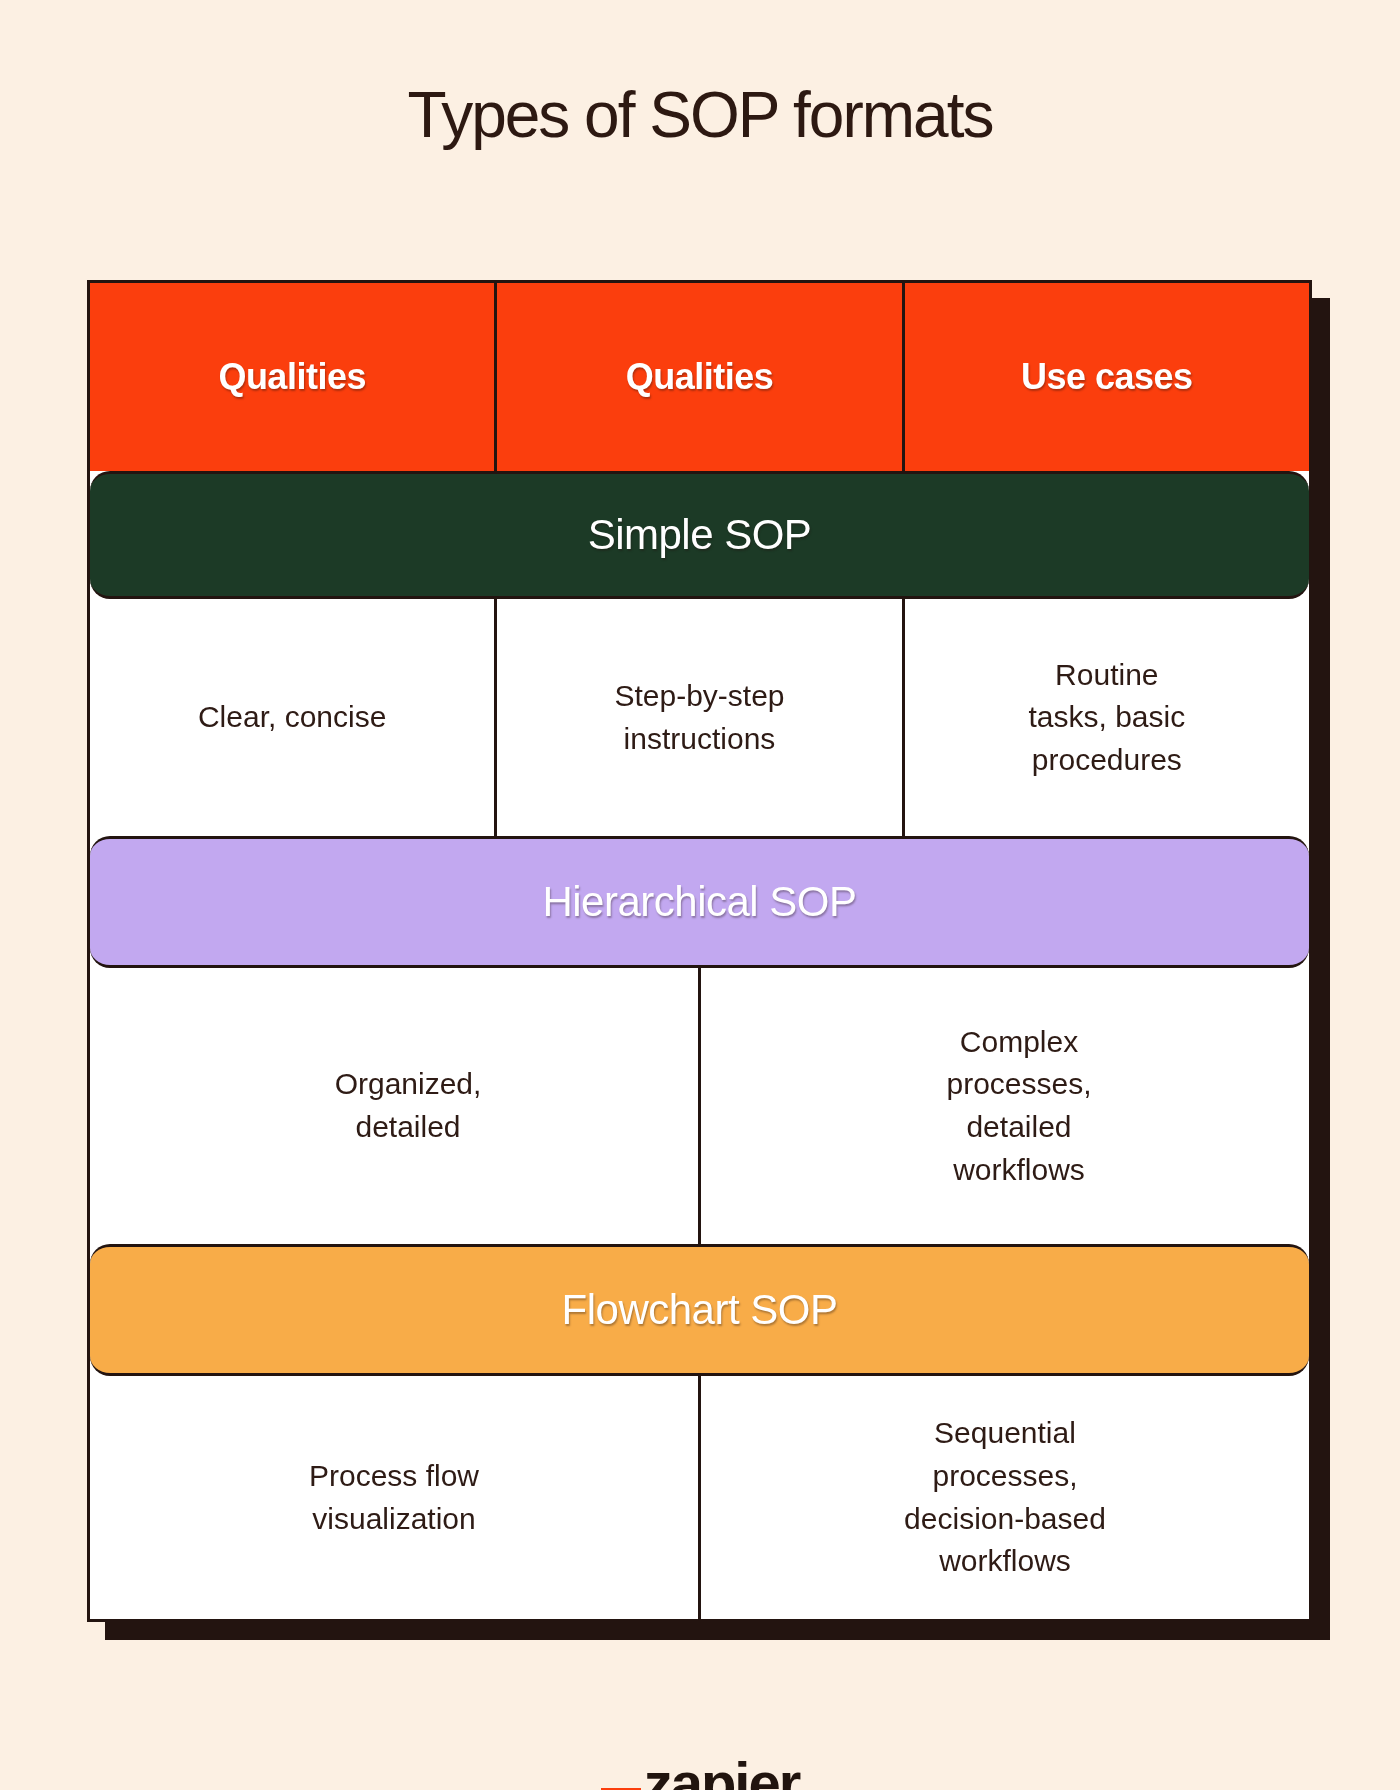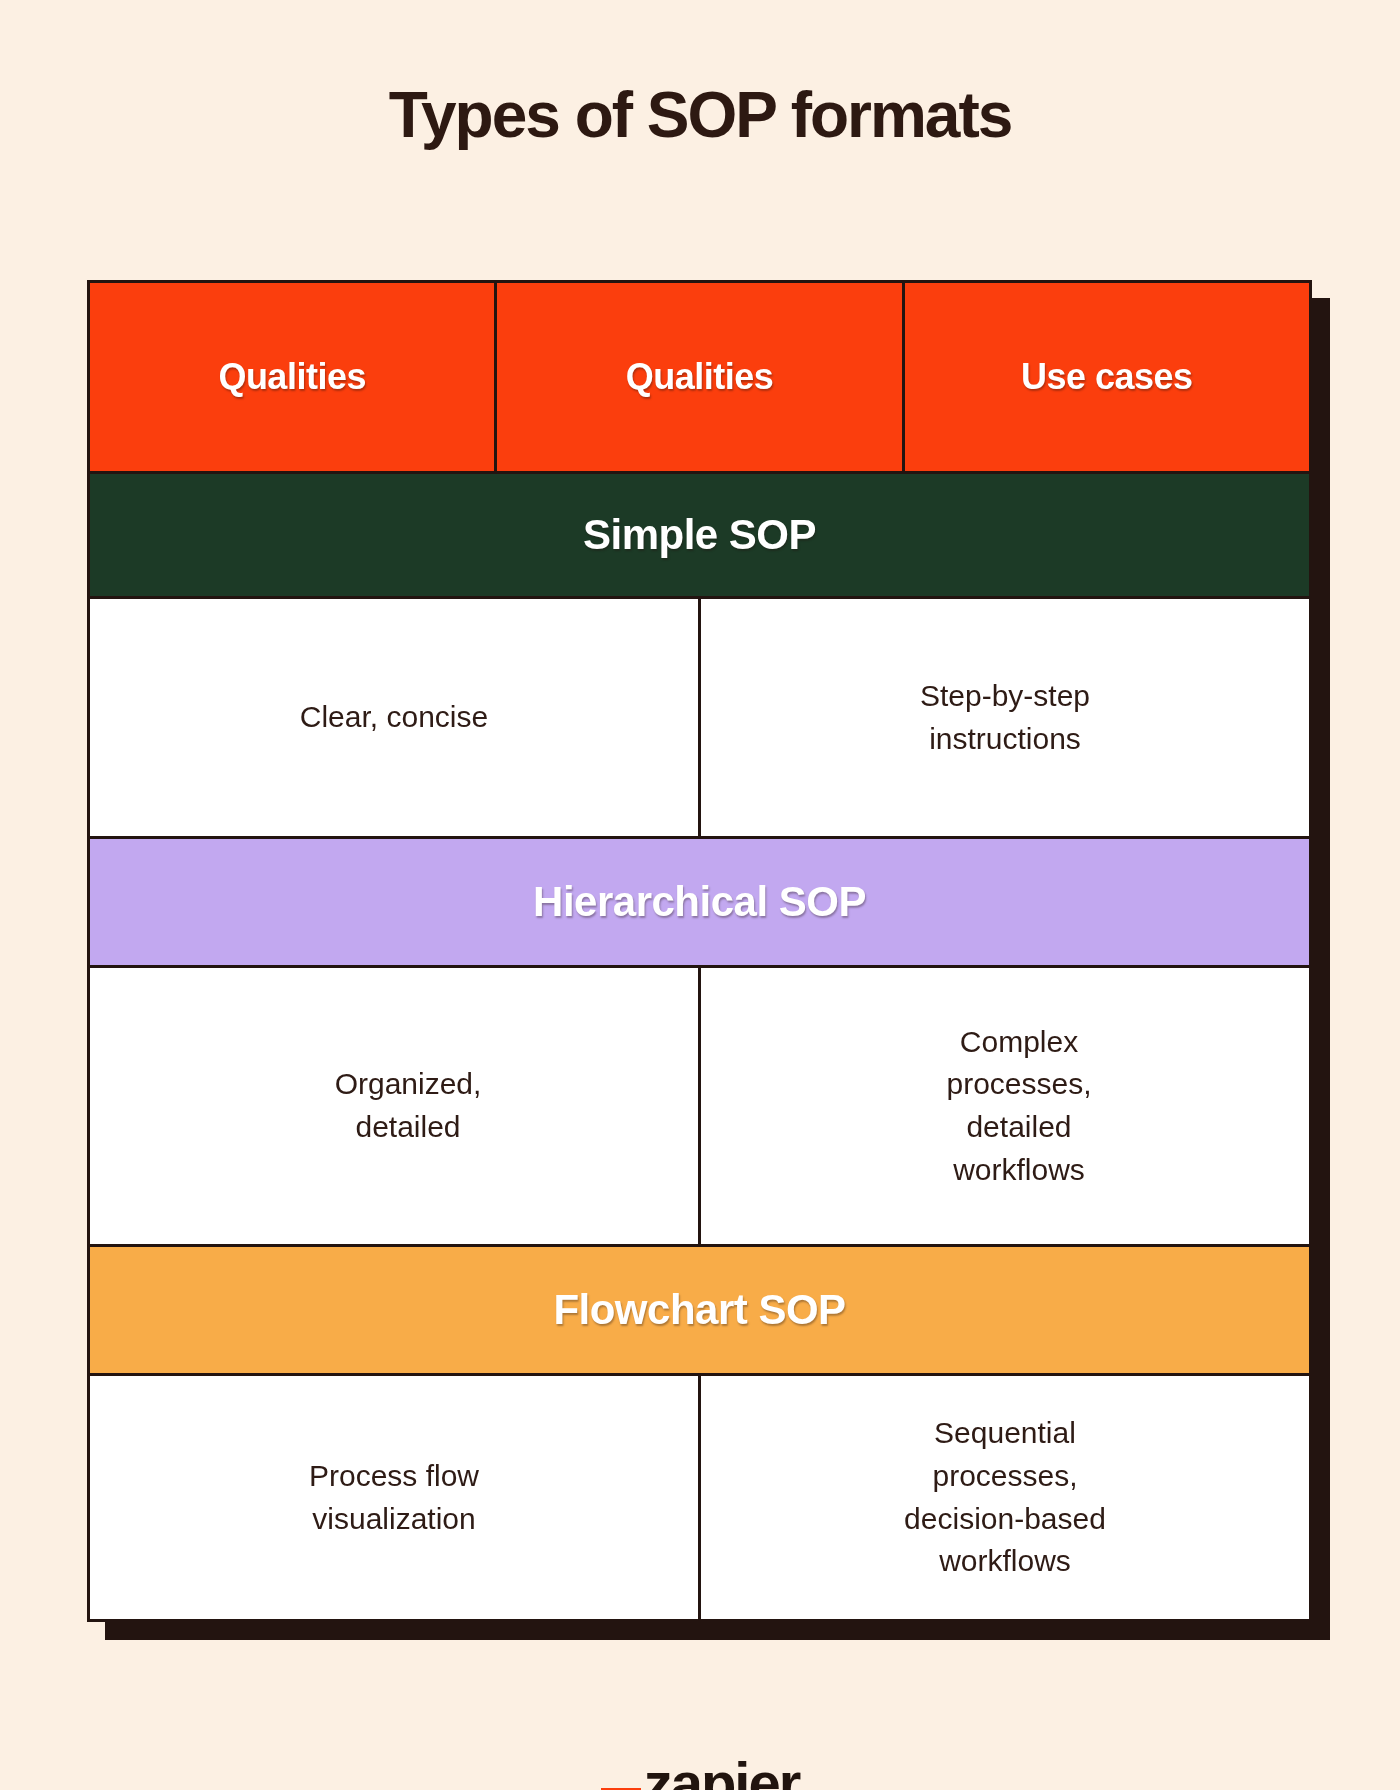--- a/index.html
+++ b/index.html
@@ -11,21 +11,21 @@
     background: #FCF0E3;
     font-family: "Liberation Sans", "DejaVu Sans", sans-serif;
   }
   .page { width: 1400px; height: 1790px; position: relative; }
 
   .title {
     margin: 0;
     padding-top: 78px;
     text-align: center;
     font-size: 64px;
-    font-weight: 700;
+    font-weight: 400;
     letter-spacing: -2px;
     color: #2D1912;
   }
 
   .table {
     width: 1219px;
     margin: 128px auto 0 auto;
     margin-left: 87px;
     border: 3px solid #231410;
     box-shadow: 18px 18px 0 0 #231410;
@@ -46,28 +46,29 @@
     align-items: center;
     justify-content: center;
     text-shadow: 1px 2px 2px rgba(35,20,16,0.35);
     border-right: 3px solid #231410;
   }
   .hcell:last-child { border-right: none; }
 
   .band {
     color: #FFFFFF;
     font-size: 42px;
-    font-weight: 700;
+    font-weight: 400;
     letter-spacing: -0.5px;
     display: flex;
     align-items: center;
     justify-content: center;
     border-top: 3px solid #231410;
     border-bottom: 3px solid #231410;
     text-shadow: 1px 2px 2px rgba(35,20,16,0.35);
+    border-radius: 20px;
   }
   .band.simple { background: #1C3A26; height: 122px; }
   .band.hier   { background: #C2A8F0; height: 126px; }
   .band.flow   { background: #F8AC48; height: 126px; }
 
   .cell {
     flex: 1;
     background: #FFFFFF;
     color: #2E1B15;
     font-size: 30px;
@@ -121,20 +122,23 @@
       <div class="hcell">Qualities</div>
       <div class="hcell">Use cases</div>
     </div>
 
     <div class="band simple">Simple SOP</div>
 
     <div class="row r1">
       <div class="cell">Clear, concise</div>
       <div class="cell">Step-by-step
 instructions</div>
+      <div class="cell">Routine
+tasks, basic
+procedures</div>
     </div>
 
     <div class="band hier">Hierarchical SOP</div>
 
     <div class="row r2">
       <div class="cell">Organized,
 detailed</div>
       <div class="cell">Complex
 processes,
 detailed

